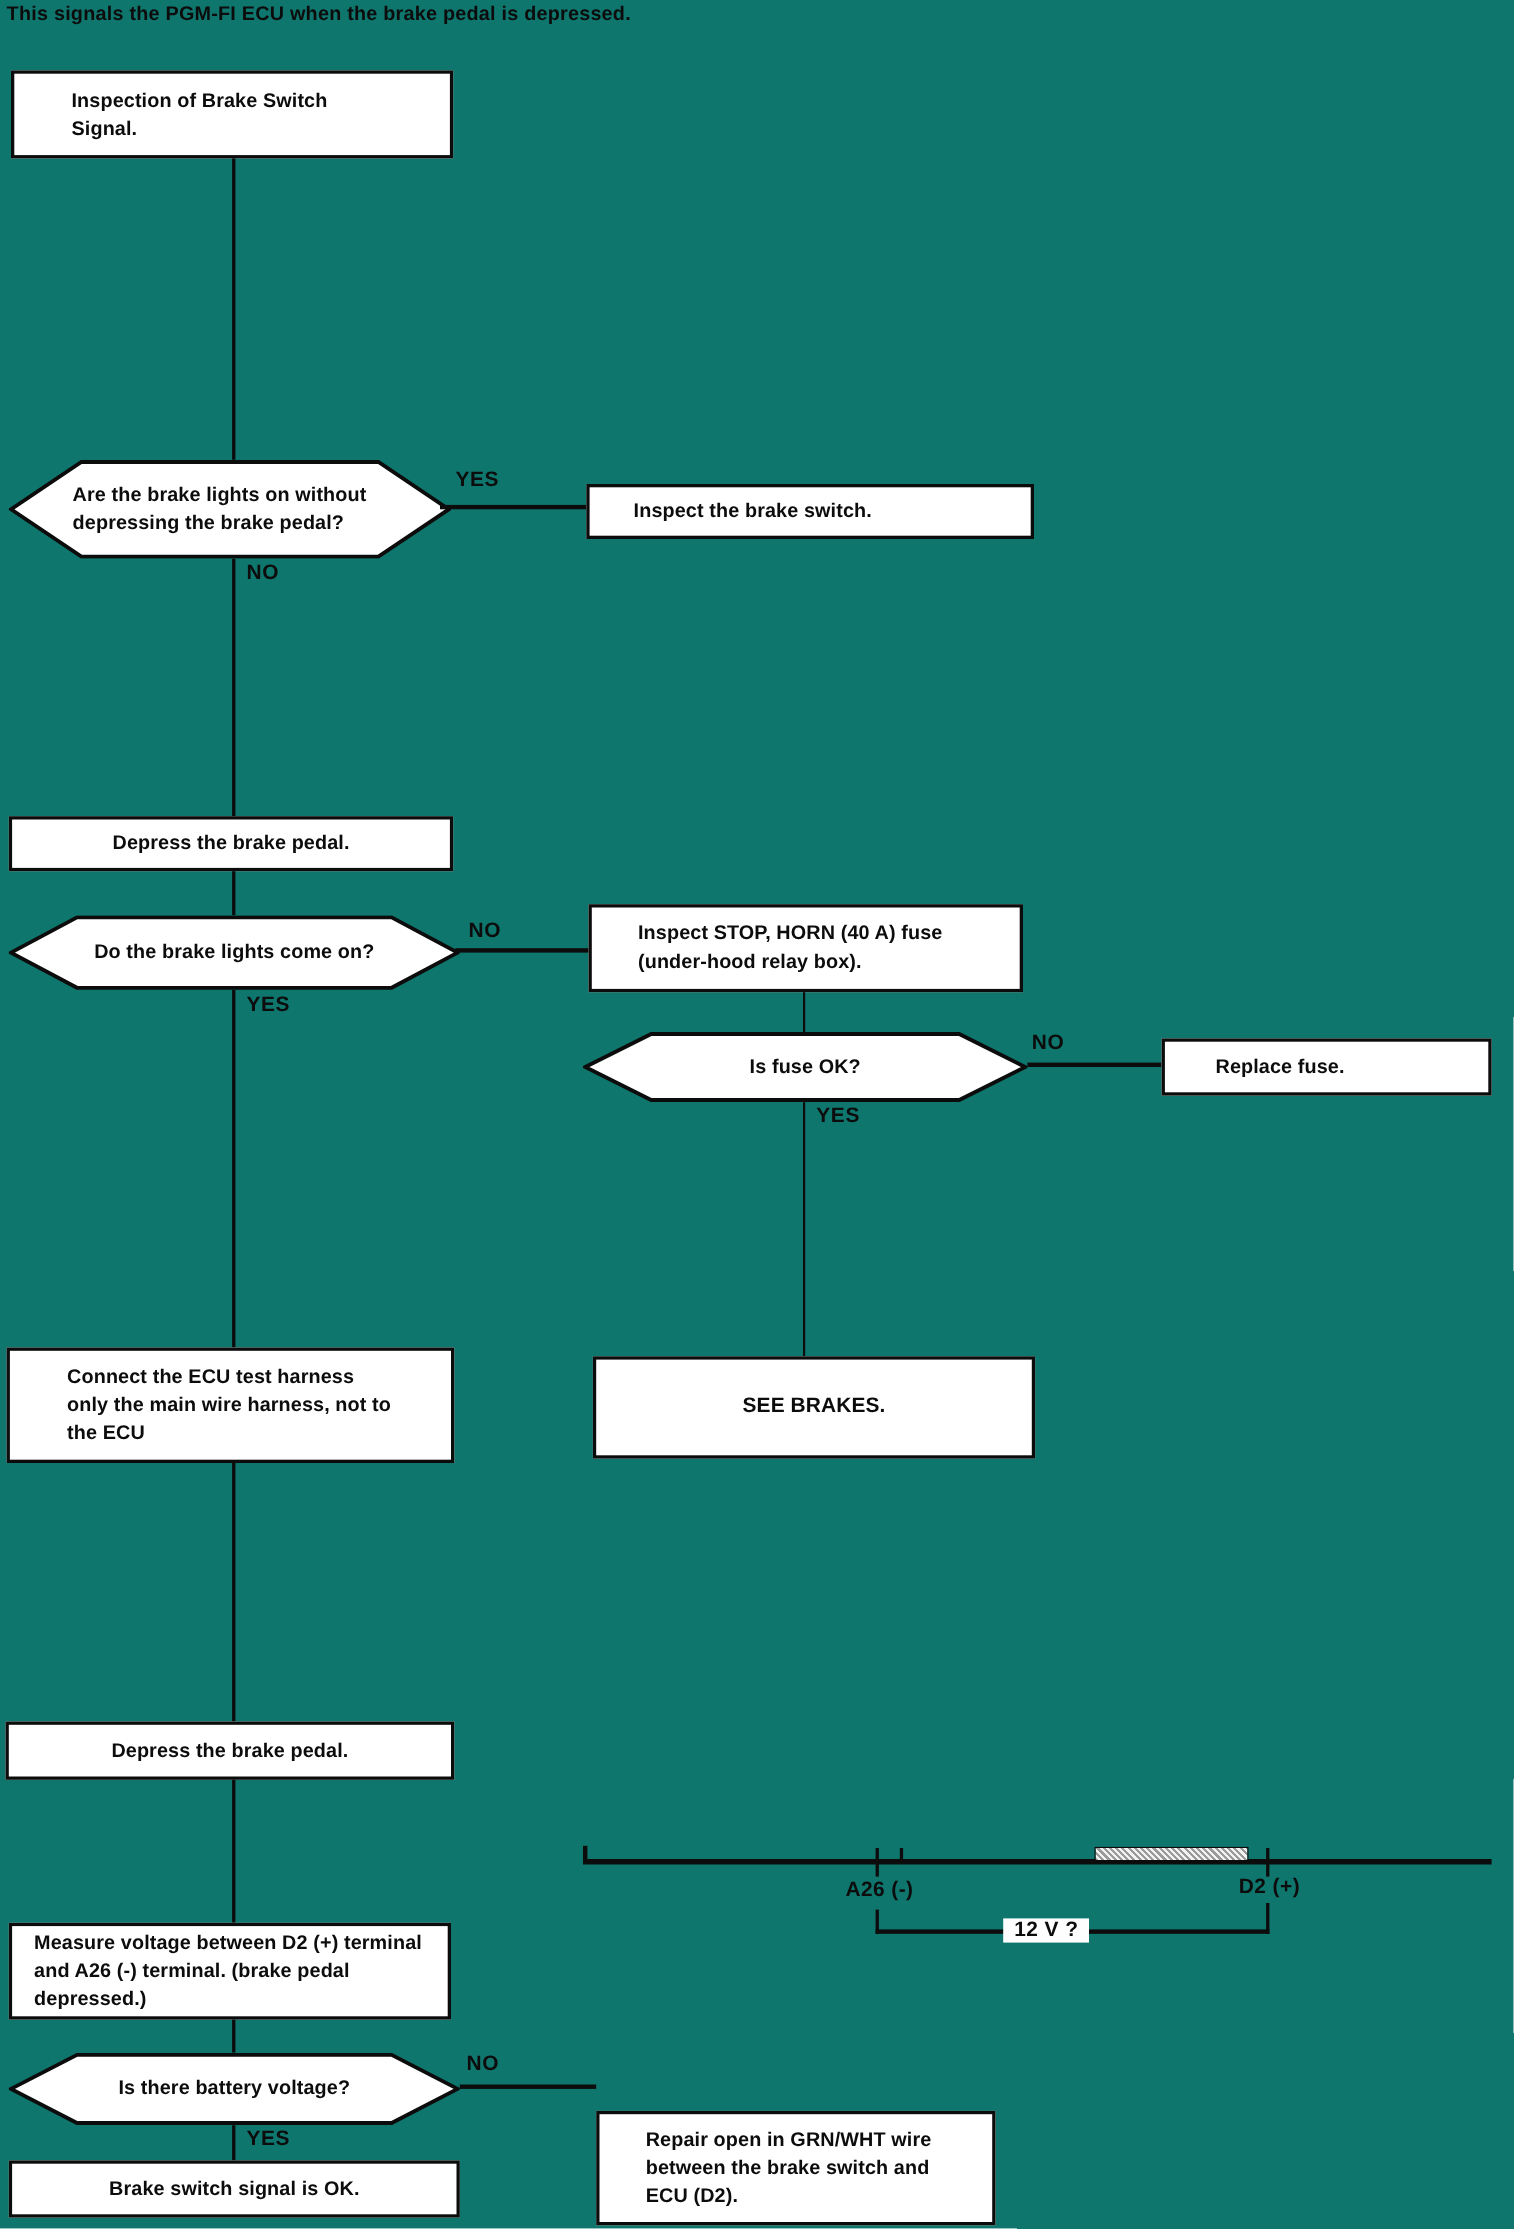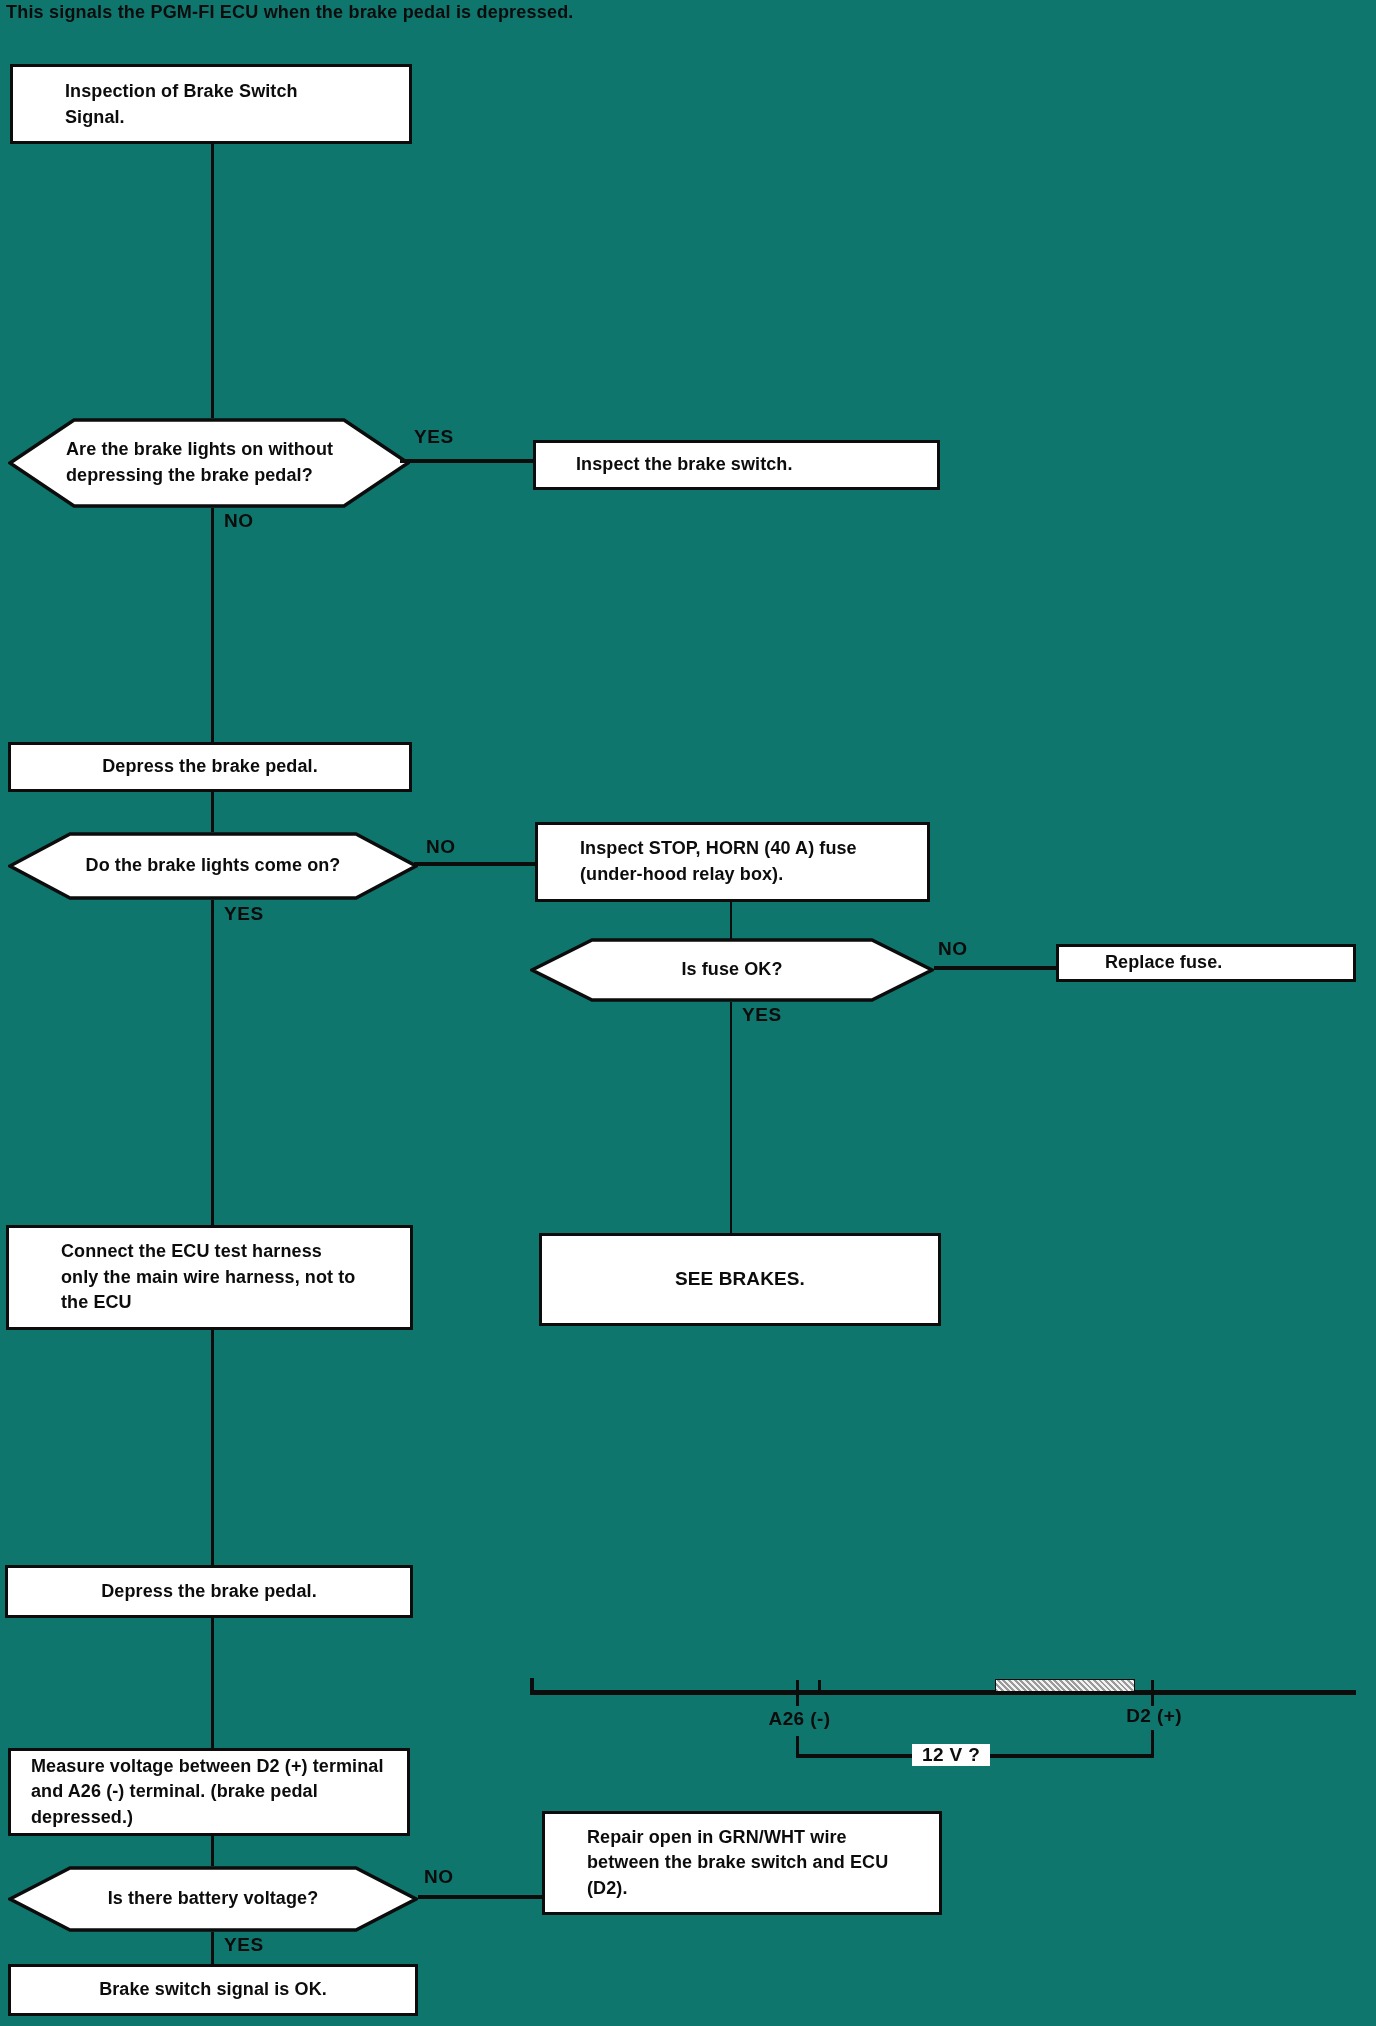--- a/index.html
+++ b/index.html
@@ -114,21 +114,21 @@
 
   <div class="v" style="left:730px; top:902px; width:2px; height:38px;"></div>
   <div class="hexwrap" style="left:530px; top:938px; width:404px; height:64px;">
     <svg viewBox="0 0 404 64">
       <polygon points="2,32 62,2 342,2 402,32 342,62 62,62" fill="#fff" stroke="#0c0c0c" stroke-width="3.5"></polygon>
     </svg>
     <div class="hexlabel center">Is fuse OK?</div>
   </div>
   <div class="tag" style="left:938px; top:938px;">NO</div>
   <div class="h" style="left:934px; top:966px; width:122px; height:4px;"></div>
-  <div class="node" style="left:1056px; top:944px; width:300px; height:38px; padding-left:46px;">Replace fuse.</div>
+  <div class="node" style="left:1056px; top:944px; width:300px; height:52px; padding-left:46px;">Replace fuse.</div>
   <div class="tag" style="left:742px; top:1004px;">YES</div>
   <div class="v" style="left:730px; top:1002px; width:2px; height:231px;"></div>
   <div class="node center" style="left:539px; top:1233px; width:402px; height:93px; font-size:19px;">SEE BRAKES.</div>
 
   <div class="node" style="left:6px; top:1225px; width:407px; height:105px; padding:6px 54px 6px 52px;">Connect the ECU test harness only the main wire harness, not to the ECU</div>
   <div class="v" style="left:211px; top:1330px; width:3px; height:235px;"></div>
 
   <div class="node center" style="left:5px; top:1565px; width:408px; height:53px;">Depress the brake pedal.</div>
   <div class="v" style="left:211px; top:1618px; width:3px; height:130px;"></div>
 
@@ -149,19 +149,19 @@
   <div class="v" style="left:211px; top:1836px; width:3px; height:30px;"></div>
 
   <div class="hexwrap" style="left:8px; top:1866px; width:410px; height:66px;">
     <svg viewBox="0 0 410 66">
       <polygon points="2,33 62,2 348,2 408,33 348,64 62,64" fill="#fff" stroke="#0c0c0c" stroke-width="3.5"></polygon>
     </svg>
     <div class="hexlabel center">Is there battery voltage?</div>
   </div>
   <div class="tag" style="left:424px; top:1866px;">NO</div>
   <div class="h" style="left:418px; top:1895px; width:124px; height:4px;"></div>
-  <div class="node" style="left:542px; top:1811px; width:400px; height:104px; padding:4px 20px 4px 42px;">Repair open in GRN/WHT wire between the brake switch and ECU (D2).</div>
+  <div class="node" style="left:542px; top:1919px; width:363px; height:104px; padding:4px 20px 4px 42px;">Repair open in GRN/WHT wire between the brake switch and ECU (D2).</div>
   <div class="tag" style="left:224px; top:1934px;">YES</div>
   <div class="v" style="left:211px; top:1932px; width:3px; height:32px;"></div>
 
   <div class="node center" style="left:8px; top:1964px; width:410px; height:52px;">Brake switch signal is OK.</div>
 
 </div>
 
 </body></html>

